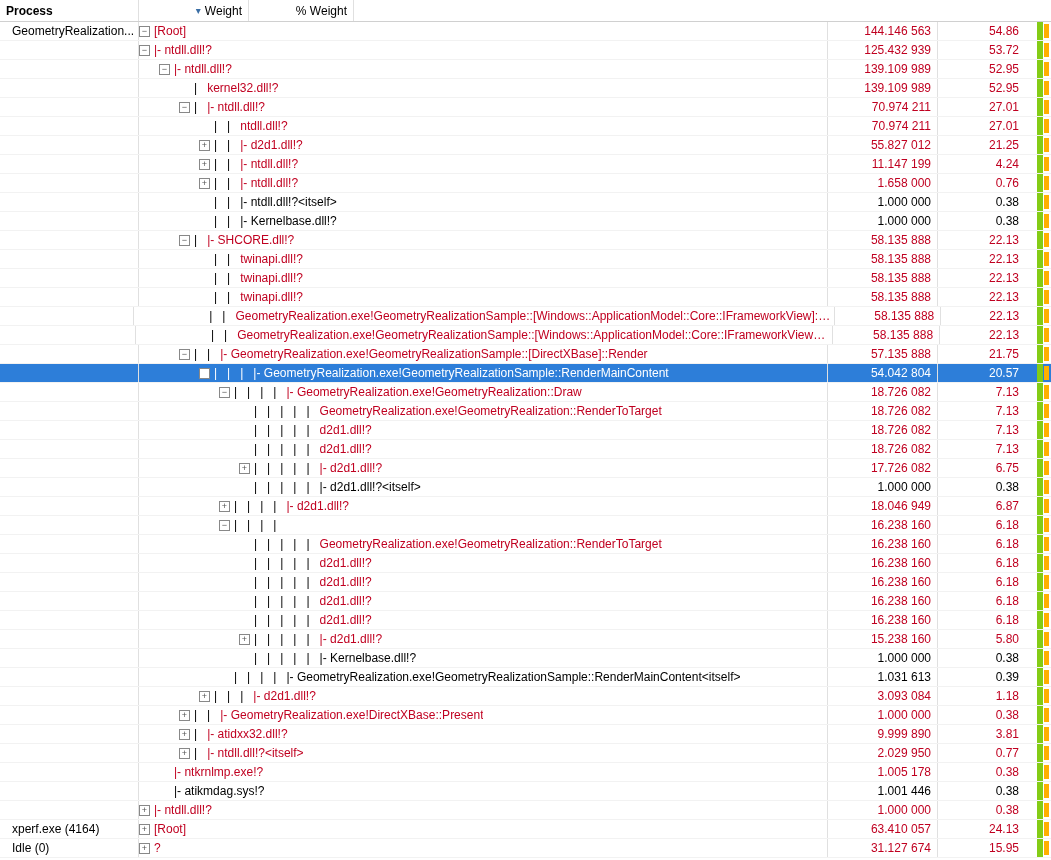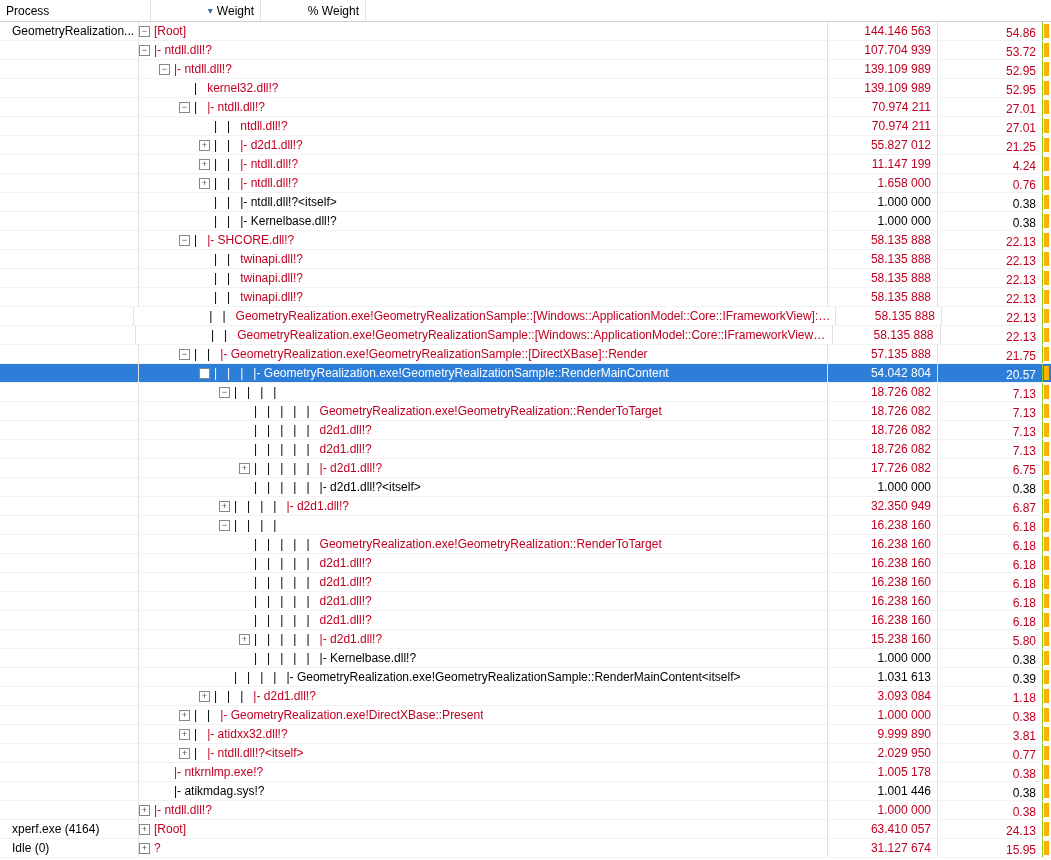--- a/index.html
+++ b/index.html
@@ -21,38 +21,38 @@
   .hcell {
     display: flex;
     align-items: center;
     padding: 0 6px;
     border-right: 1px solid #e0e0e0;
     white-space: nowrap;
     overflow: hidden;
   }
   .hcell.right { justify-content: flex-end; }
   .hcell .sort-icon { margin-right: 4px; color:#3a6ea5; font-size:10px; }
-  .col-process { width: 151px; }
+  .col-process { width: 139px; font-weight: bold; }
   .col-stack   { flex: 1 1 auto; }
   .col-weight  { width: 110px; text-align: right; }
   .col-pct     { width: 105px; text-align: right; }
   .col-bar     { width: 8px; border-right: none; }
   .rows { }
   .row {
     display: flex;
     height: 19px;
     align-items: stretch;
     border-bottom: 1px solid #f2f2f2;
     white-space: nowrap;
   }
   .row > div { display: flex; align-items: center; overflow: hidden; }
   .row .c-process { width: 139px; padding-left: 12px; border-right: 1px solid #e0e0e0; }
   .row .c-stack   { flex: 1 1 auto; padding-right: 4px; overflow: hidden; border-right: 1px solid #e0e0e0; }
   .row .c-weight  { width: 110px; justify-content: flex-end; padding-right: 6px; border-right: 1px solid #e0e0e0; }
-  .row .c-pct     { width: 105px; justify-content: flex-end; padding-right: 6px; border-right: 1px solid #84cc16; align-items: flex-end; }
+  .row .c-pct     { width: 105px; justify-content: flex-end; padding-right: 18px; border-right: 6px solid #84cc16; }
   .row .c-bar     { width: 8px; padding: 2px 1px; }
   .bar { width: 5px; height: 100%; background: #ffb000; border-radius: 0; }
   .row.selected { background: #2d7ed9; }
   .row.selected .c-stack span,
   .row.selected .c-weight span,
   .row.selected .c-pct span,
   .row.selected .exp { color: #fff !important; }
   .row.selected .pipe { color: #fff !important; }
   .red  { color: #c00020; }
   .black{ color: #000; }
@@ -113,21 +113,21 @@
       <div class="c-process">
         <span></span>
       </div>
       <div class="c-stack">
         <span class="indent" style="width: 0px;"></span>
         <span class="exp ">−</span>
         <span class="pipe" style="white-space: pre;"></span>
         <span class="stack-label red">|- ntdll.dll!?</span>
       </div>
       <div class="c-weight">
-        <span class="red">107.704 939</span>
+        <span class="red">125.432 939</span>
       </div>
       <div class="c-pct">
         <span class="red">53.72</span>
       </div>
       <div class="c-bar">
         <div class="bar"></div>
       </div>
     </div>
     <div class="row">
       <div class="c-process">
@@ -470,20 +470,21 @@
       </div>
     </div>
     <div class="row">
       <div class="c-process">
         <span></span>
       </div>
       <div class="c-stack">
         <span class="indent" style="width: 80px;"></span>
         <span class="exp ">−</span>
         <span class="pipe" style="white-space: pre;">|   |   |   |   </span>
+        <span class="stack-label red">|- GeometryRealization.exe!GeometryRealization::Draw</span>
       </div>
       <div class="c-weight">
         <span class="red">18.726 082</span>
       </div>
       <div class="c-pct">
         <span class="red">7.13</span>
       </div>
       <div class="c-bar">
         <div class="bar"></div>
       </div>
@@ -592,21 +593,21 @@
       <div class="c-process">
         <span></span>
       </div>
       <div class="c-stack">
         <span class="indent" style="width: 80px;"></span>
         <span class="exp ">+</span>
         <span class="pipe" style="white-space: pre;">|   |   |   |   </span>
         <span class="stack-label red">|- d2d1.dll!?</span>
       </div>
       <div class="c-weight">
-        <span class="red">32.350 949</span>
+        <span class="red">18.046 949</span>
       </div>
       <div class="c-pct">
         <span class="red">6.87</span>
       </div>
       <div class="c-bar">
         <div class="bar"></div>
       </div>
     </div>
     <div class="row">
       <div class="c-process">

